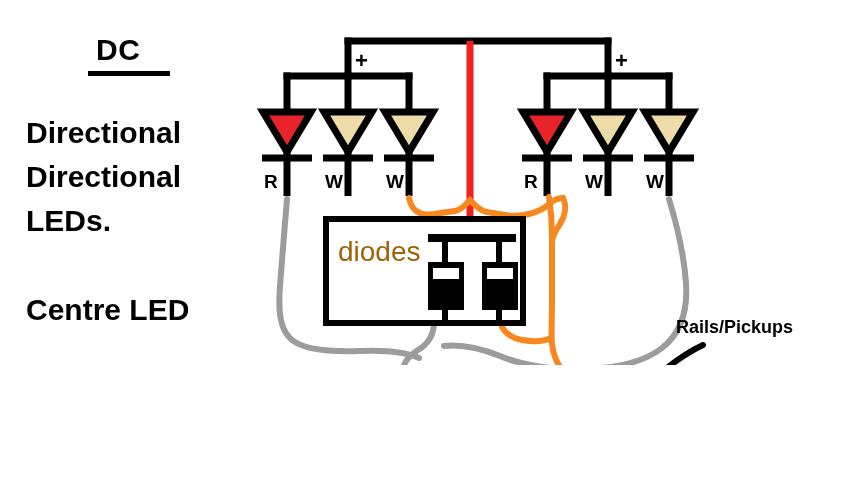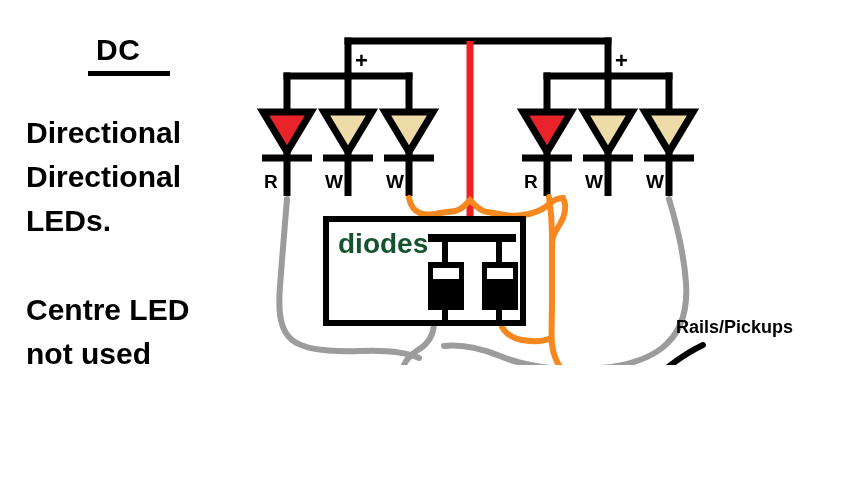--- a/index.html
+++ b/index.html
@@ -54,23 +54,24 @@
   #cap-l3 { top: 206px; }
   #cap-l4 { top: 295px; }
   #cap-l5 { top: 339px; }
   #label-rails {
     left: 676px;
     top: 318px;
     font-size: 18px;
   }
   .box-text {
     font-family: "Liberation Sans", sans-serif;
-    font-weight: bold;
-    color: #14532d;
+    font-weight: normal;
+    color: #a16207;
     white-space: pre;
+    margin-top: 8px;
   }
   #diodes-word {
     position: absolute;
     left: 338px;
     top: 228px;
     font-size: 28px;
   }
   #diodes-part {
     position: absolute;
     left: 336px;
@@ -235,21 +236,20 @@
     <line x1="616" y1="407" x2="651" y2="405" stroke="#000000" stroke-width="6" stroke-linecap="round"></line>
   </svg>
 
   <div class="txt" id="title-dc">DC</div>
   <div id="title-dc-underline"></div>
 
   <div class="txt caption-line" id="cap-l1">Directional</div>
   <div class="txt caption-line" id="cap-l2">Directional</div>
   <div class="txt caption-line" id="cap-l4">Centre LED</div>
   <div class="txt caption-line" id="cap-l3">LEDs.</div>
-  <div class="txt caption-line" id="cap-l5">not used</div>
 
   <div class="txt" id="label-rails">Rails/Pickups</div>
 
   <div class="box-text" id="diodes-word">diodes</div>
 
   <div class="plus-sign" style="left:355px; top:48px;">+</div>
   <div class="plus-sign" style="left:615px; top:48px;">+</div>
 
   <div class="led-letter" style="left:264px; top:171px;">R</div>
   <div class="led-letter" style="left:325px; top:171px;">W</div>

